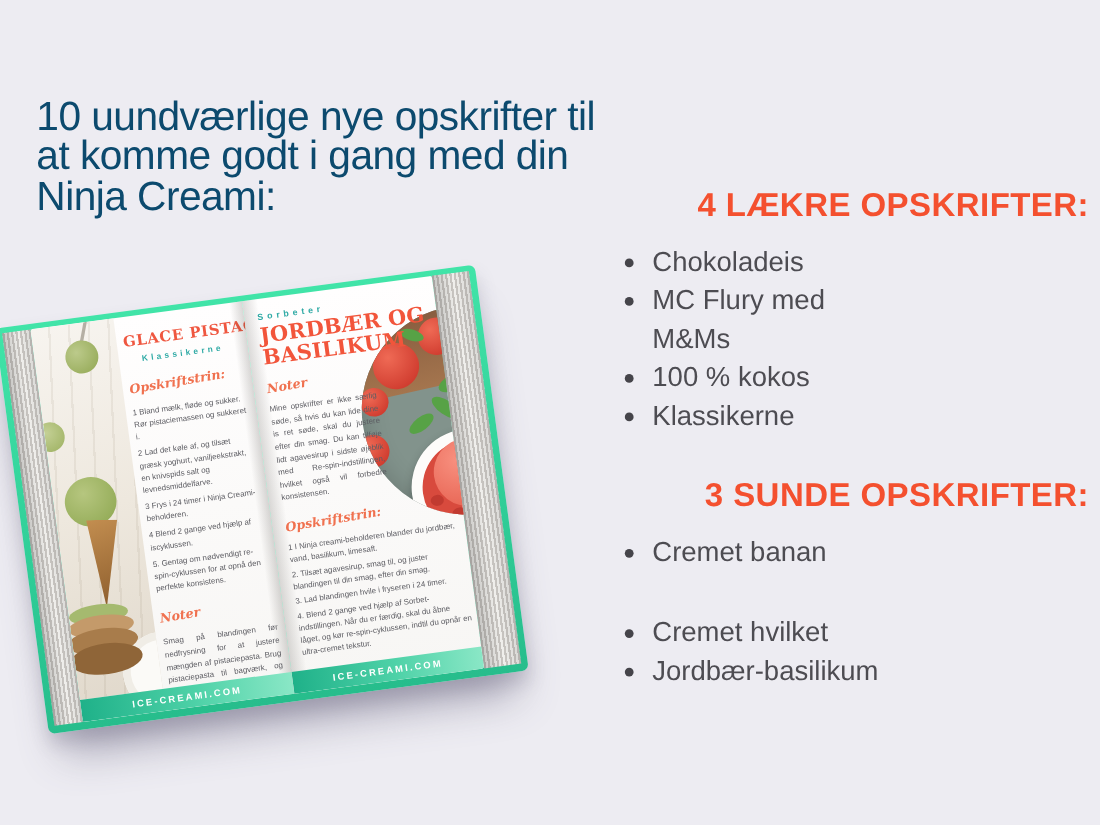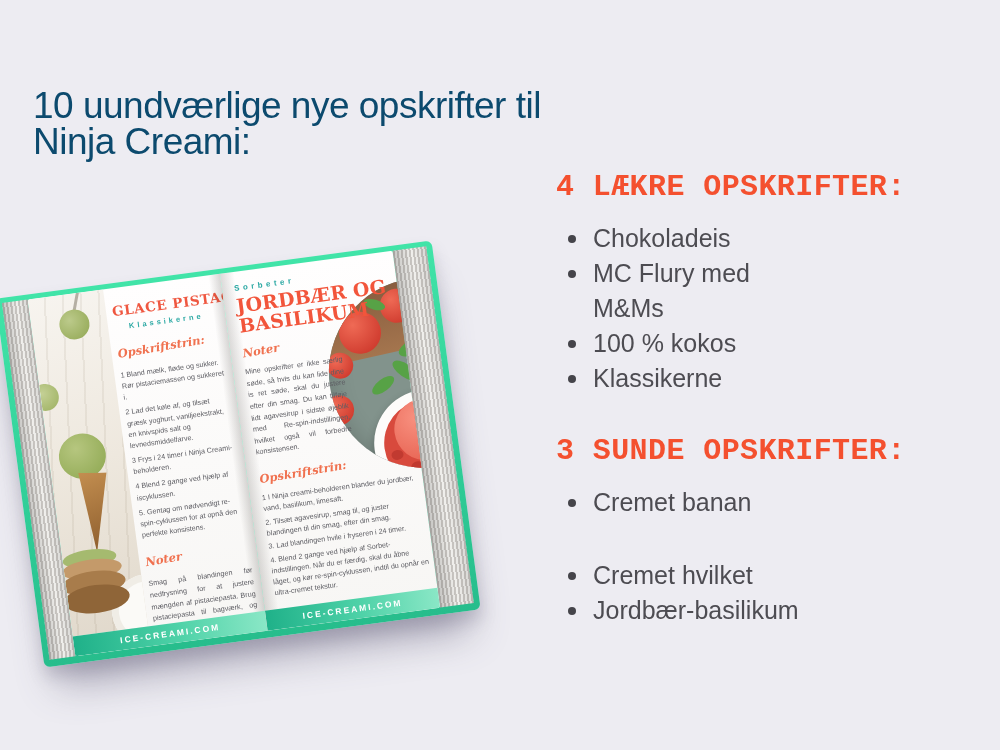--- a/index.html
+++ b/index.html
@@ -11,23 +11,24 @@
   
   .main-title {
     position:absolute; left:33px; top:88px; width:560px;
     color:#0c4a6e; font-weight:normal; font-size:37px; line-height:0.98;
     letter-spacing:-0.5px;
   }
 
   
   .right-col { position:absolute; left:556px; top:170px; width:434px; }
   .section h2 {
-    font-family:Liberation Mono, monospace; font-weight:bold;
+    font-family:Liberation Sans, sans-serif; font-weight:bold;
     font-size:30px; color:#f4502f; margin:0 0 17px 0; letter-spacing:0.4px;
     white-space:nowrap;
+    text-align:right;
   }
   .section ul { list-style:none; margin:0 0 38px 0; padding:0 0 0 12px; }
   .section li { display:flex; align-items:flex-start; }
   .dot { flex:0 0 8px; width:8px; height:8px; border-radius:50%; background:#45444a; margin:14px 17px 0 0; }
   .item-text { font-size:25px; color:#4d4c52; line-height:35px; white-space:pre-line; }
   .section:last-child ul { margin-bottom:0; }
 
   
   .book {
     position:absolute; left:18px; top:268px; width:440px; height:372px;
@@ -137,20 +138,21 @@
   .rp-steps-script { margin:14px 0 7px 0; }
   .rp-steps p { font-size:7.2px; color:#5c5c62; line-height:1.5; margin:0 0 3px 0; }
 </style>
 </head>
 <body>
 
 <div class="canvas">
 
   <div class="main-title">
     <div>10 uundværlige nye opskrifter til</div>
+    <div>at komme godt i gang med din</div>
     <div>Ninja Creami:</div>
   </div>
 
   <div class="right-col">
 
     <div class="section">
       <h2>4 LÆKRE OPSKRIFTER:</h2>
       <ul>
         <li>
             <span class="dot"></span>

